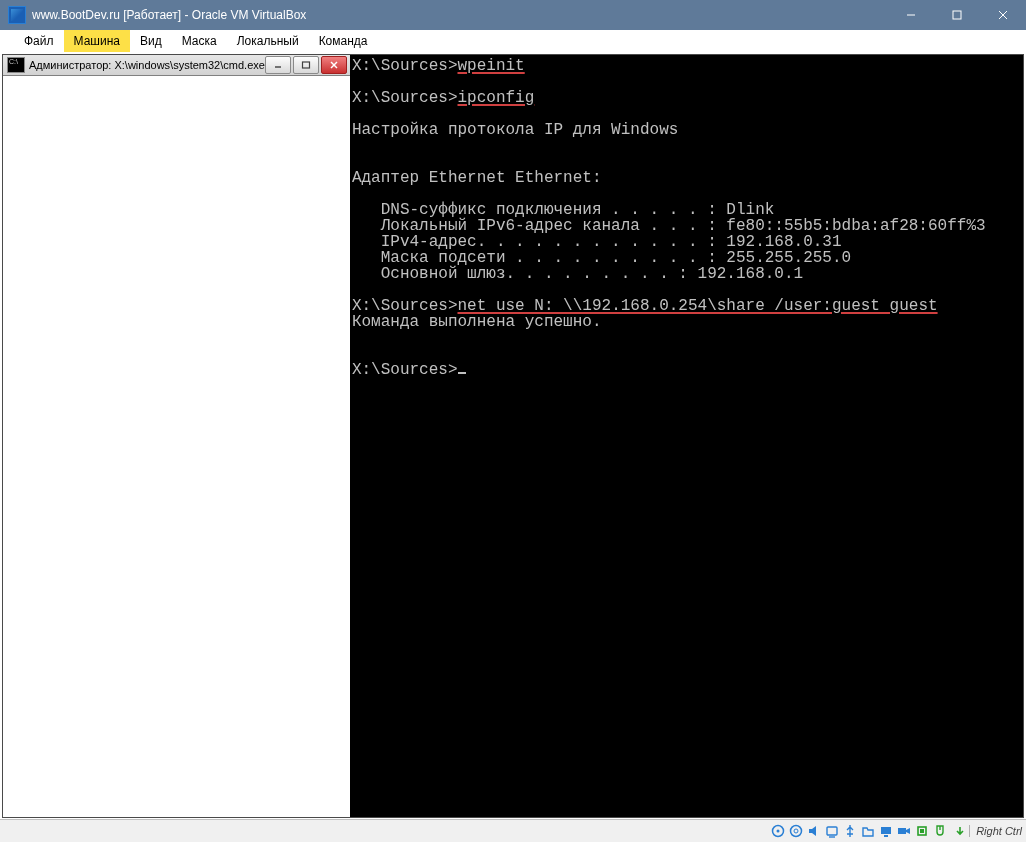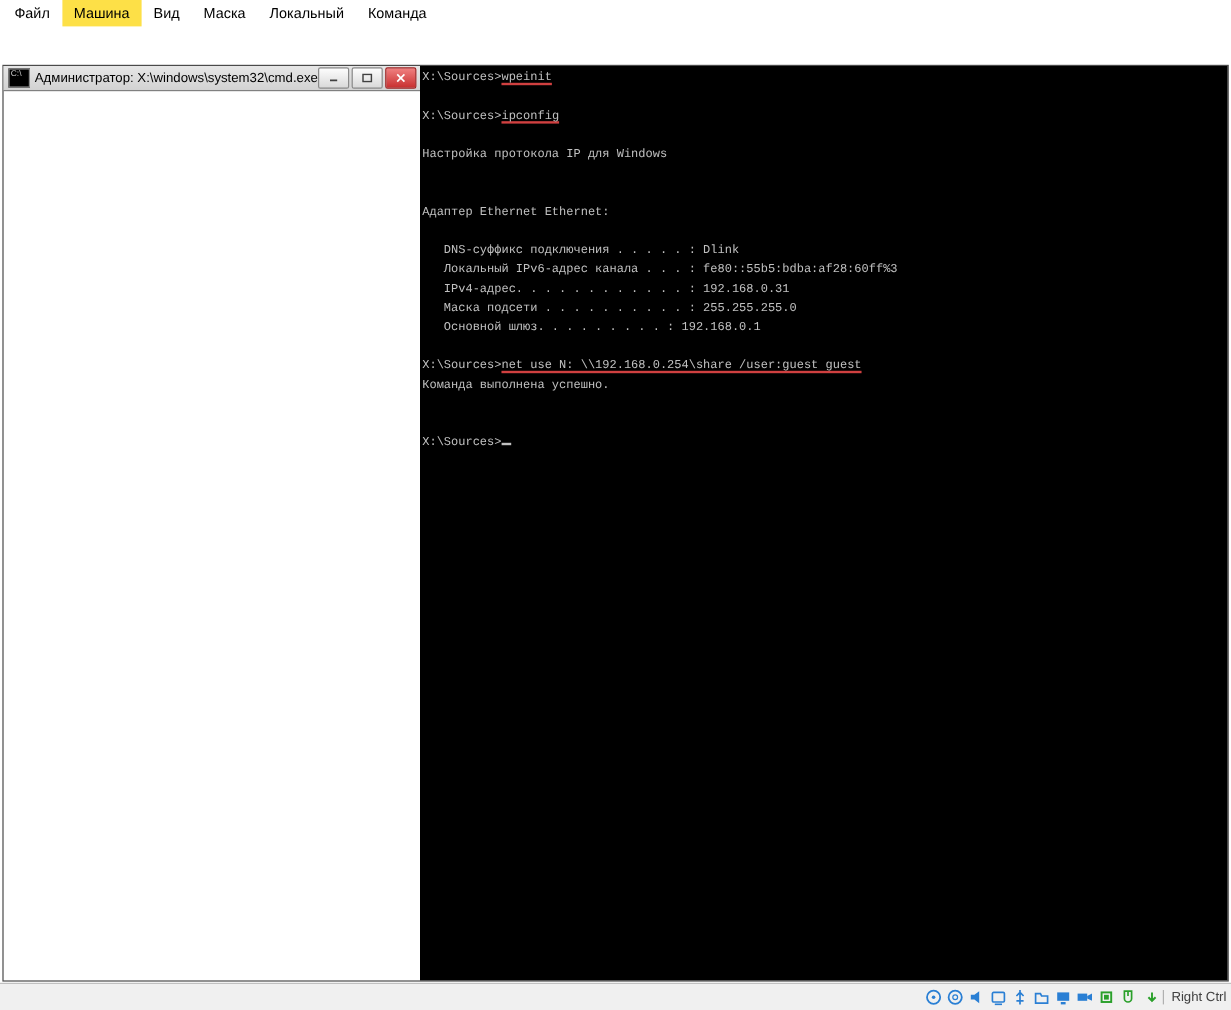--- a/index.html
+++ b/index.html
@@ -5,48 +5,68 @@
   html,body{margin:0;padding:0;background:#fff;font-family:"Segoe UI",Tahoma,Arial,sans-serif;font-size:12px;color:#000;}
   .vbox-window{width:1026px;height:842px;background:#fff;position:relative;overflow:hidden;}
   
   .titlebar{height:30px;background:#5f7a99;display:flex;align-items:center;color:#fff;}
   .titlebar .vb-icon{width:16px;height:16px;margin:0 6px 0 8px;background:#1a5fb4;border:1px solid #2a7fd4;position:relative;}
   .titlebar .vb-icon:after{content:"";position:absolute;left:2px;top:2px;right:2px;bottom:2px;background:linear-gradient(135deg,#3a8fd8 0%,#1a5fb4 60%);}
   .titlebar .title-text{flex:1;font-size:12px;white-space:nowrap;}
   .titlebar .win-btn{width:46px;height:30px;display:flex;align-items:center;justify-content:center;color:#fff;}
   .win-btn svg{stroke:#fff;fill:none;}
   
-  .menubar{height:22px;background:#fff;border-bottom:0;display:flex;align-items:stretch;padding:0 2px;}
+  .menubar{height:22px;background:#fff;border-bottom:0;display:flex;align-items:stretch;padding:0 14px;}
   .menubar .menu-item{padding:2px 10px;font-size:12px;display:flex;align-items:center;}
   .menubar .menu-item.active{background:#fde047;}
   
   .cmd-window{position:absolute;left:2px;right:2px;top:54px;bottom:24px;border:1px solid #4a4a4a;display:flex;flex-direction:row;}
   .cmd-titlebar{height:20px;background:linear-gradient(to bottom,#e6e6e6,#d2d2d2);display:flex;align-items:center;border-bottom:1px solid #808080;}
   .cmd-titlebar .c-icon{width:16px;height:14px;margin:0 4px;background:#000;border:1px solid #888;position:relative;}
   .cmd-titlebar .c-icon:before{content:"C:\\";color:#ccc;font-size:7px;position:absolute;left:1px;top:0;}
   .cmd-titlebar .cmd-title{flex:1;font-size:11px;color:#000;white-space:nowrap;}
   .cmd-btns{display:flex;gap:2px;margin-right:3px;}
   .cmd-btn{width:24px;height:16px;border:1px solid #8a8a8a;border-radius:2px;background:linear-gradient(to bottom,#fdfdfd,#d9d9d9);display:flex;align-items:center;justify-content:center;font-size:10px;}
   .cmd-btn.close{background:linear-gradient(to bottom,#f08080,#c83030);border-color:#a02020;}
   .cmd-btn svg{stroke:#404040;fill:none;}
   .cmd-btn.close svg{stroke:#fff;}
-  .cmd-body{flex:1;background:#000;color:#c0c0c0;font-family:"Consolas","Courier New",monospace;font-size:10px;line-height:16px;padding:3px 2px;white-space:pre;overflow:hidden;}
+  .cmd-body{flex:1;background:#000;color:#c0c0c0;font-family:"Consolas","Courier New",monospace;font-size:16px;line-height:16px;padding:3px 2px;white-space:pre;overflow:hidden;}
   .u{text-decoration:underline;text-decoration-color:#d04040;text-decoration-thickness:1.5px;text-underline-offset:2px;}
   .cursor{display:inline-block;width:8px;height:2px;background:#c0c0c0;vertical-align:baseline;margin-bottom:-0px;position:relative;top:0;}
   
   .statusbar{position:absolute;left:0;right:0;bottom:0;height:22px;background:#f0f0f0;border-top:1px solid #c0c0c0;display:flex;align-items:center;justify-content:flex-end;padding:0 4px;gap:2px;}
   .status-icon{width:16px;height:16px;display:flex;align-items:center;justify-content:center;}
-  .status-text{font-size:11px;color:#404040;margin-left:4px;display:flex;align-items:center;gap:3px;}
+  .status-text{font-size:11px;color:#404040;margin-left:4px;display:flex;align-items:center;gap:3px;font-style:italic;}
   .status-text .hostkey{border-left:1px solid #b0b0b0;padding-left:6px;}
 </style>
 </head>
 <body>
 
 <div class="vbox-window">
 
+  <div class="titlebar">
+    <div class="vb-icon"></div>
+    <div class="title-text">www.BootDev.ru [Работает] - Oracle VM VirtualBox</div>
+    <div class="win-btn">
+      <svg width="10" height="10">
+          <line x1="1" y1="5" x2="9" y2="5" stroke-width="1"></line>
+        </svg>
+    </div>
+    <div class="win-btn">
+      <svg width="10" height="10">
+          <rect x="1" y="1" width="8" height="8" stroke-width="1"></rect>
+        </svg>
+    </div>
+    <div class="win-btn close">
+      <svg width="10" height="10">
+          <line x1="1" y1="1" x2="9" y2="9" stroke-width="1"></line>
+          <line x1="9" y1="1" x2="1" y2="9" stroke-width="1"></line>
+        </svg>
+    </div>
+  </div>
 
   <div class="menubar">
     <div class="menu-item">Файл</div>
     <div class="menu-item active">Машина</div>
     <div class="menu-item">Вид</div>
     <div class="menu-item">Маска</div>
     <div class="menu-item">Локальный</div>
     <div class="menu-item">Команда</div>
   </div>
 

